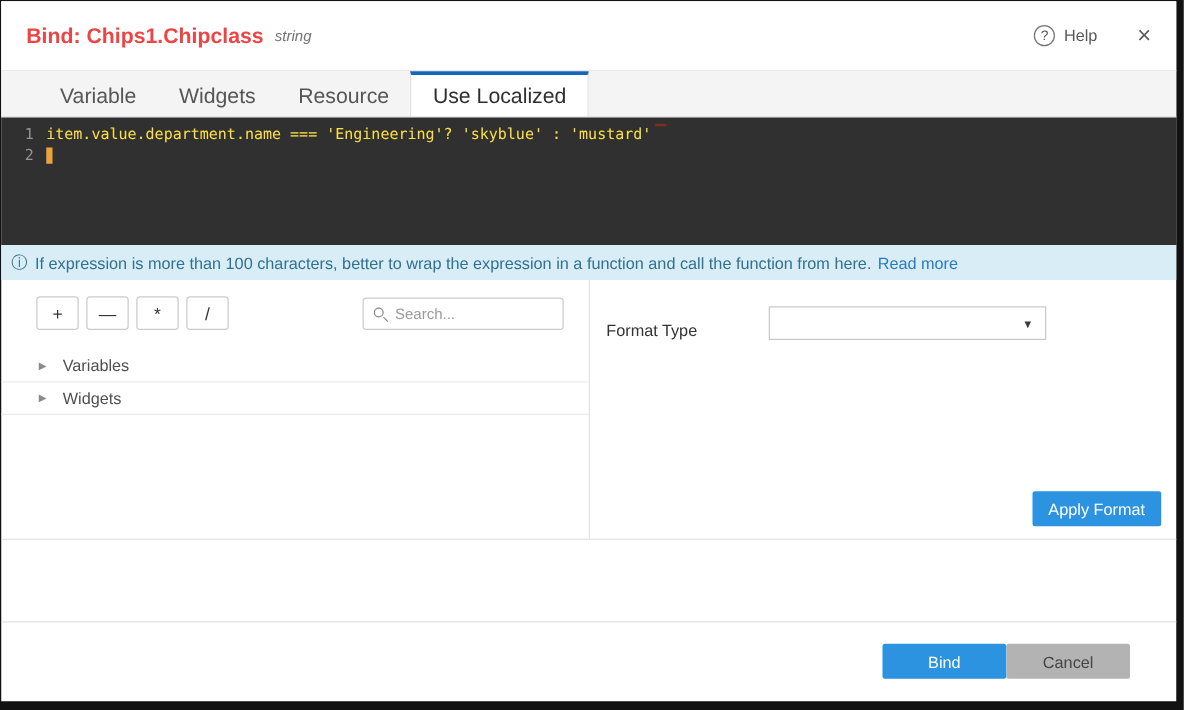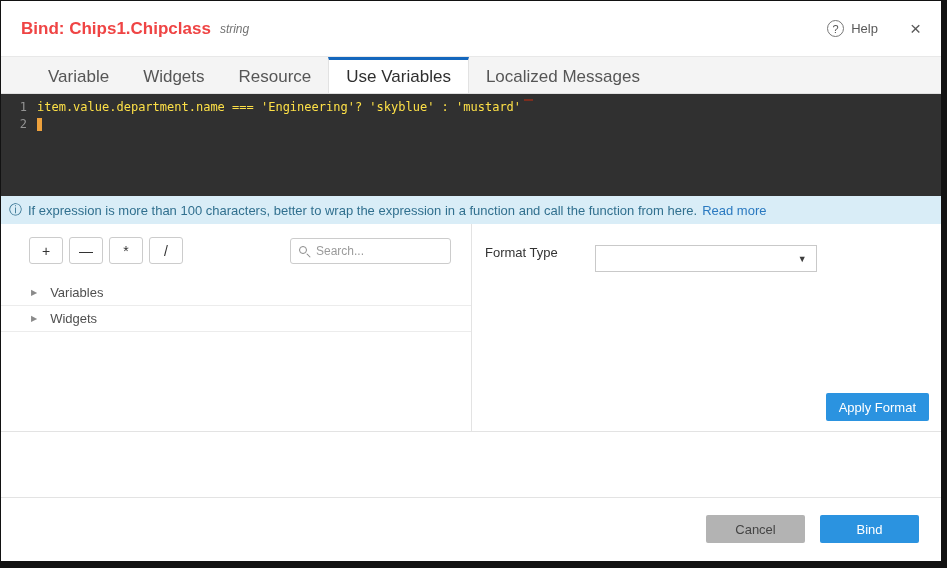--- a/index.html
+++ b/index.html
@@ -45,21 +45,21 @@
   .search-wrap { margin-left:auto; position:relative; }
   .search-input { width:161px; height:26px; border:1px solid #ccc; border-radius:3px; padding:0 20px 0 25px; font-size:12px; color:#333; outline:none; font-family:"Liberation Sans", sans-serif; }
   .search-input::placeholder { color:#9b9b9b; }
   .mag { position:absolute; left:9px; top:8px; width:8px; height:8px; border:1px solid #8a8a8a; border-radius:50%; }
   .mag::after { content:""; position:absolute; width:5px; height:1px; background:#8a8a8a; transform:rotate(45deg); left:6px; top:8px; }
 
   .tree { margin-top:16px; }
   .tree-row { height:26px; display:flex; align-items:center; padding-left:30px; border-bottom:1px solid #ececec; font-size:13px; color:#4f4f4f; cursor:pointer; }
   .caret { font-size:8px; color:#8a8a8a; margin-right:13px; }
 
-  .format-row { display:flex; align-items:flex-start; margin:21px 0 0 13px; }
+  .format-row { display:flex; align-items:flex-end; margin:21px 0 0 13px;gap:20px; }
   .format-label { font-size:13px; color:#333; }
   .select-box { margin-left:37px; width:222px; height:27px; border:1px solid #c9c9c9; background:#fff; display:flex; align-items:center; justify-content:space-between; padding:0 9px; font-size:12px; color:#333; cursor:pointer; }
   .select-arrow { font-size:9px; color:#3d3d3d; }
   .apply-btn { position:absolute; right:12px; bottom:10px; background:#2b93e0; color:#fff; font-size:13px; border:none; border-radius:2px; padding:0 13px; height:28px; cursor:pointer; font-family:"Liberation Sans", sans-serif; }
 
   .spacer { height:66px; border-bottom:1px solid #e3e3e3; }
 
   .footer { height:62px; display:flex; align-items:center; justify-content:flex-end; padding-right:22px; }
   .btn { width:99px; height:28px; font-size:13px; border:none; border-radius:2px; display:flex; align-items:center; justify-content:center; cursor:pointer; font-family:"Liberation Sans", sans-serif; }
   .btn-cancel { background:#b3b3b3; color:#454545; margin-right:15px; }
@@ -79,22 +79,21 @@
         <span>Help</span>
       </div>
       <span class="close-x">×</span>
     </div>
   </div>
 
   <div class="tabs">
     <div class="tab">Variable</div>
     <div class="tab">Widgets</div>
     <div class="tab">Resource</div>
-    <div class="tab active">Use Variables</div>
-    <div class="tab">Localized Messages</div>
+    <div class="tab active">Use Localized</div>
   </div>
 
   <div class="editor">
     <div class="eline">
       <span class="lnum">1</span>
       <span class="code">item.value.department.name === 'Engineering'? 'skyblue' : 'mustard'</span>
       <span class="trail-mark"></span>
     </div>
     <div class="eline">
       <span class="lnum">2</span>
@@ -142,17 +141,17 @@
         </div>
       </div>
       <button class="apply-btn">Apply Format</button>
     </div>
 
   </div>
 
   <div class="spacer"></div>
 
   <div class="footer">
+    <button class="btn btn-bind">Bind</button>
     <button class="btn btn-cancel">Cancel</button>
-    <button class="btn btn-bind">Bind</button>
   </div>
 
 </div>
 
 </body></html>

